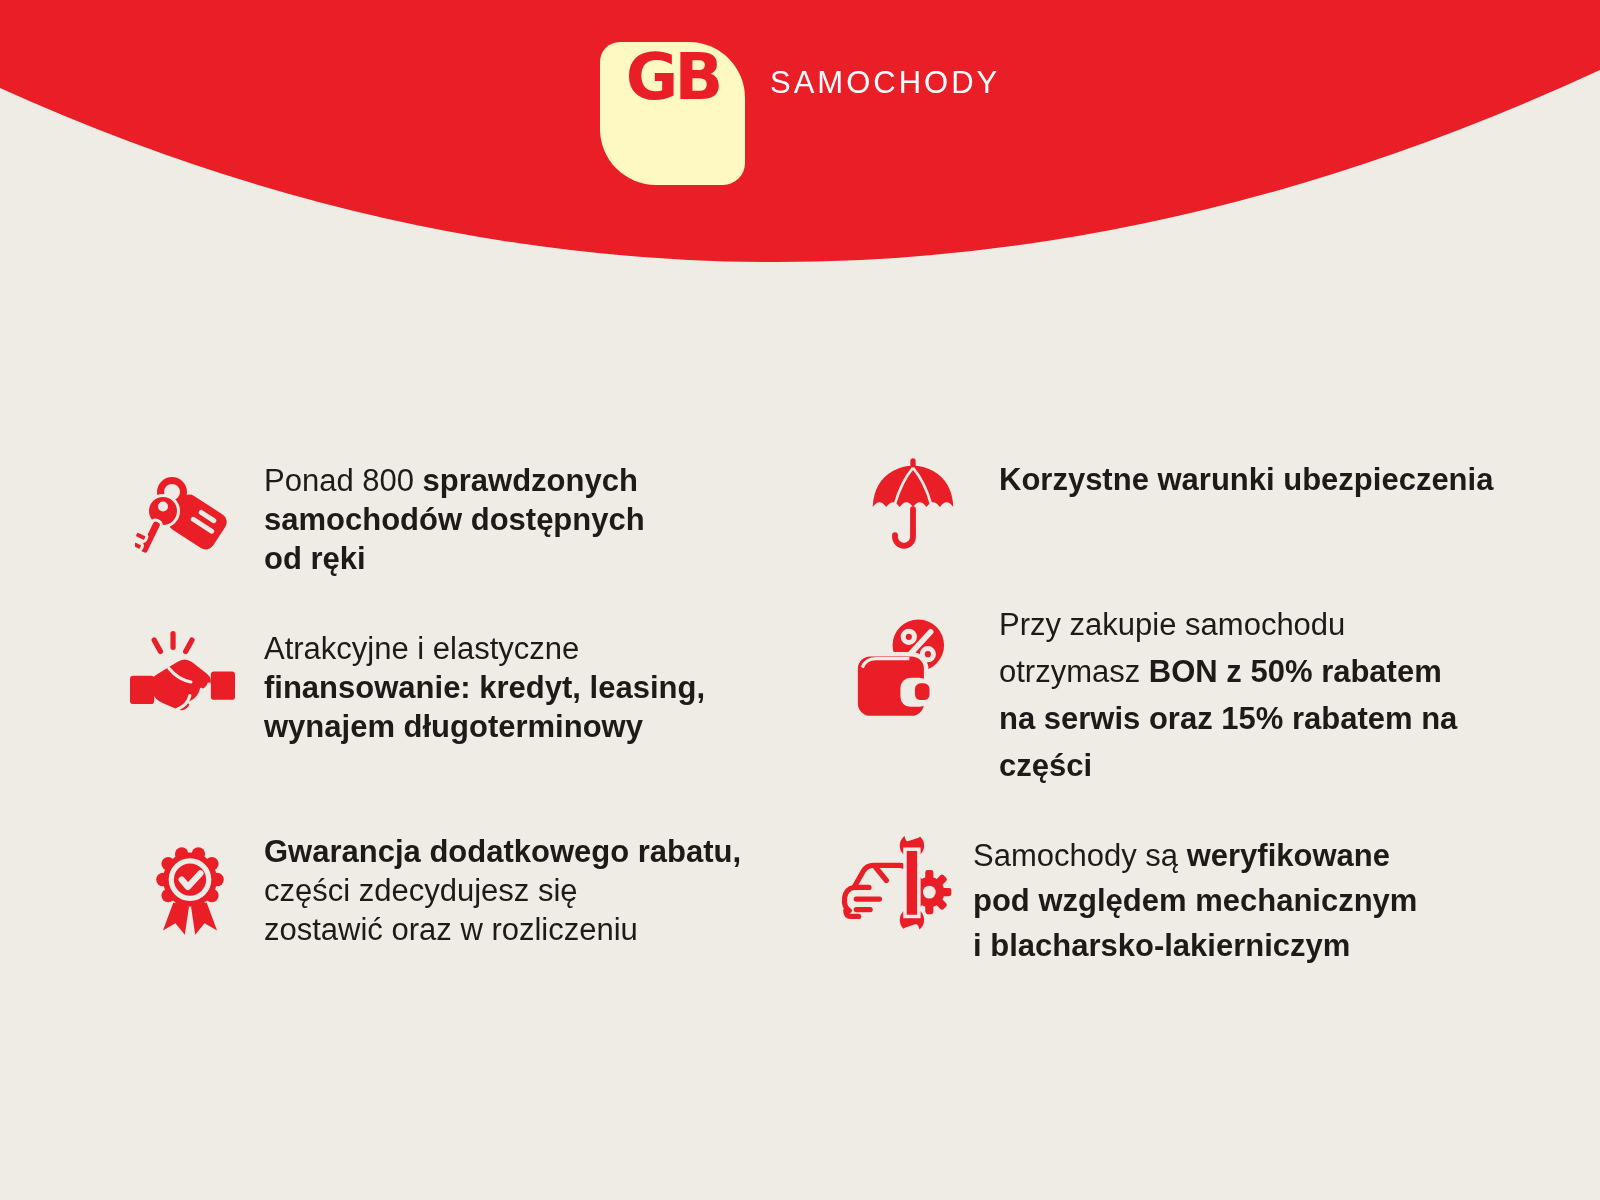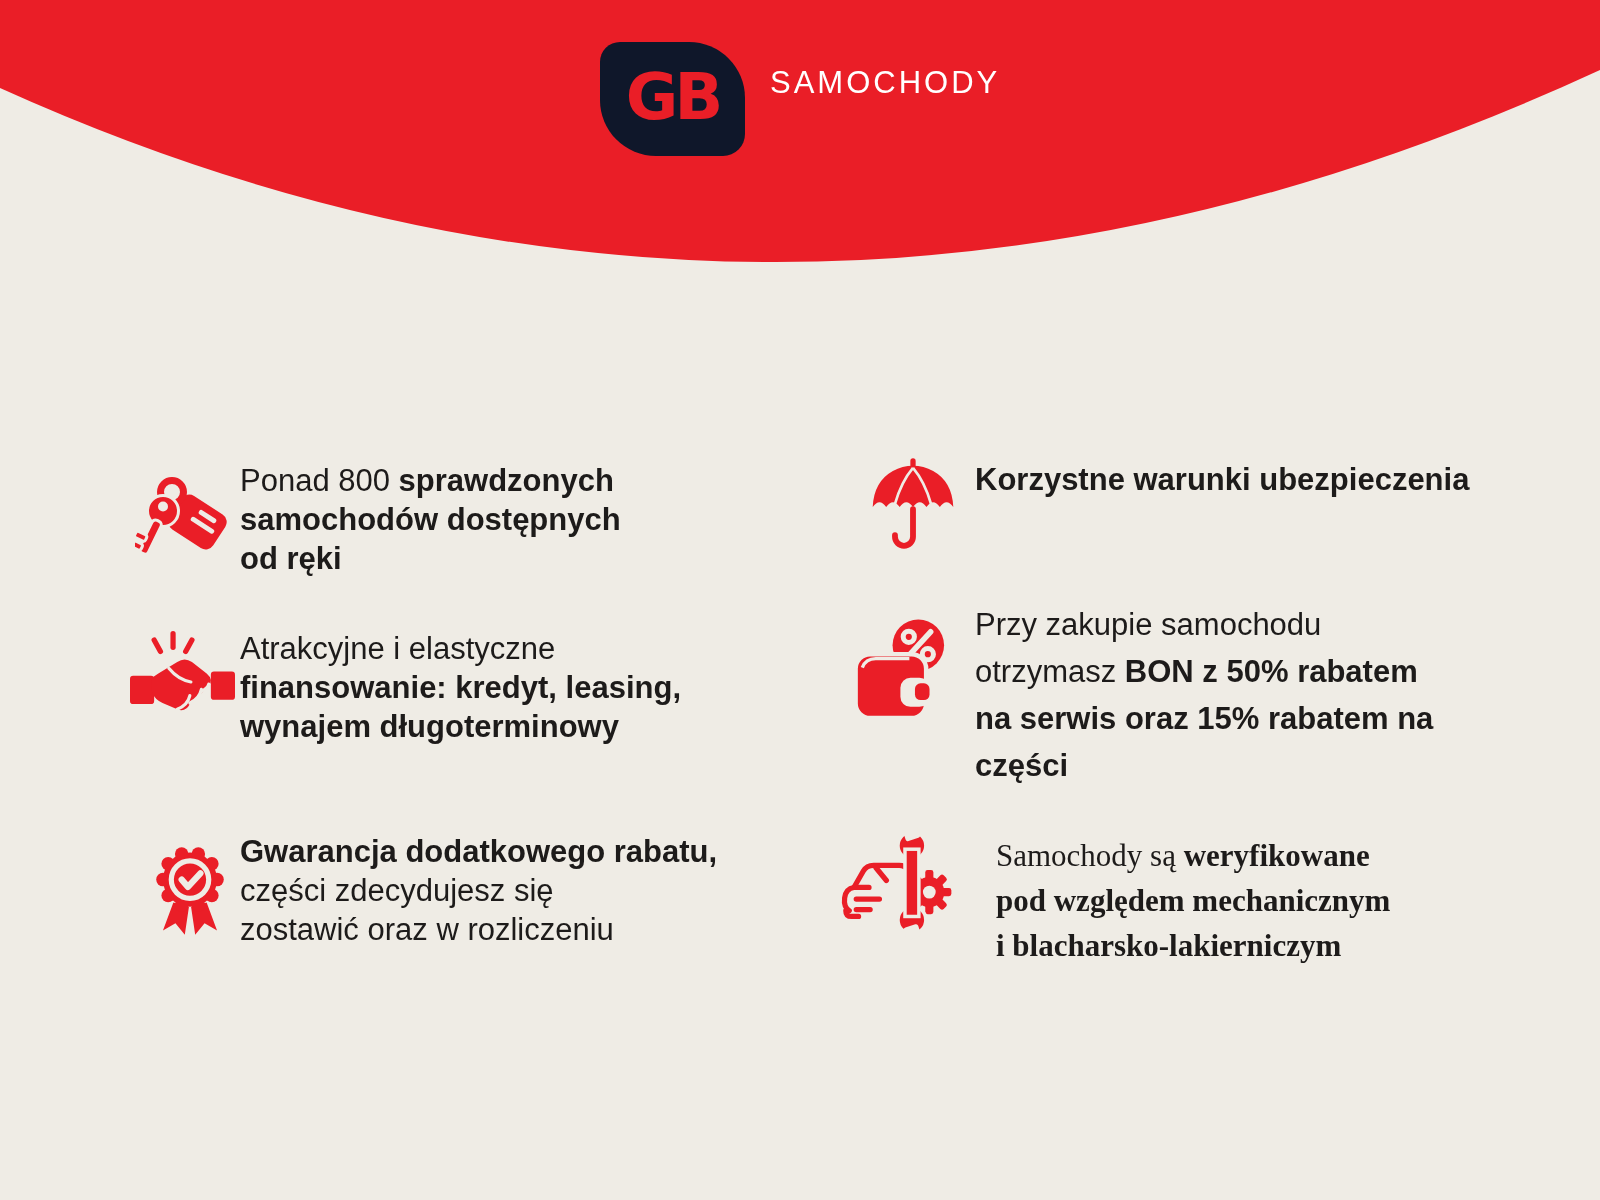--- a/index.html
+++ b/index.html
@@ -6,52 +6,52 @@
   body{background:var(--bg,#EFECE5);}
   .canvas{
     position:relative;width:1600px;height:1200px;overflow:hidden;
     background:var(--bg,#EFECE5);
     font-family:"Liberation Sans",sans-serif;
     color:var(--text,#1D1B1A);
   }
   
   .hero{position:absolute;left:0;top:0;width:1600px;height:460px;pointer-events:none;}
   .logo{
-    position:absolute;left:600px;top:42px;width:145px;height:114px;background:#0f172a;
+    position:absolute;left:600px;top:42px;width:145px;height:143px;background:#fef9c3;
     border-radius:20px 56px 22px 56px;
-    display:flex;align-items:center;justify-content:center;
+    display:flex;align-items:flex-start;justify-content:center;
   }
   .logo-text{
     font-family:"DejaVu Sans",sans-serif;font-weight:bold;font-size:64px;
     letter-spacing:-4px;color:var(--accent,#EA1E27);transform:translatey(-2px);
   }
   .brand{position:absolute;left:770px;top:67px;color:#ffffff;line-height:1;}
   .brand-l1{font-size:31px;font-weight:400;letter-spacing:3px;}
   .brand-l2{font-size:35px;font-weight:700;letter-spacing:1px;margin-top:6px;}
   
   .ficon{position:absolute;color:var(--accent,#EA1E27);}
   .ficon svg{display:block;width:100%;height:100%;}
   .ftext{position:absolute;font-size:31px;line-height:39px;}
-  .ftext .line{white-space:nowrap;}
+  .ftext .line{white-space:nowrap;margin-left:24px;}
   .ftext .line .b{font-weight:700;}
   .lh-xl .line{line-height:47px;}
   .lh-lg .line{line-height:45px;}
   
   .i1{left:135px;top:468px;width:100px;height:100px;}
   .t1{left:240px;top:461px;}
   .i2{left:130px;top:626px;width:105px;height:112px;}
   .t2{left:240px;top:629px;}
   .i3{left:138px;top:836px;width:104px;height:108px;}
   .t3{left:240px;top:832px;}
   .i4{left:860px;top:450px;width:106px;height:110px;}
   .t4{left:975px;top:460px;}
   .i5{left:850px;top:614px;width:112px;height:114px;}
   .t5{left:975px;top:601px;}
   .i6{left:840px;top:826px;width:116px;height:116px;}
-  .t6{left:996px;top:833px;font-family:Liberation Serif, serif;}
+  .t6{left:949px;top:833px;}
 </style>
 </head>
 <body>
 
 <div class="canvas">
 
   <div class="hero">
     <svg width="1600" height="460" viewBox="0 0 1600 460">
       <path d="M0 0 H1600 V70 Q790 445 0 88 Z" fill="var(--accent,#EA1E27)"></path>
     </svg>

